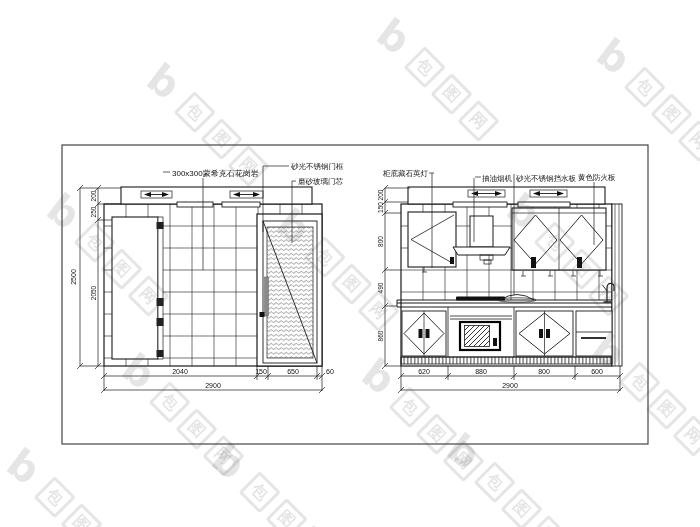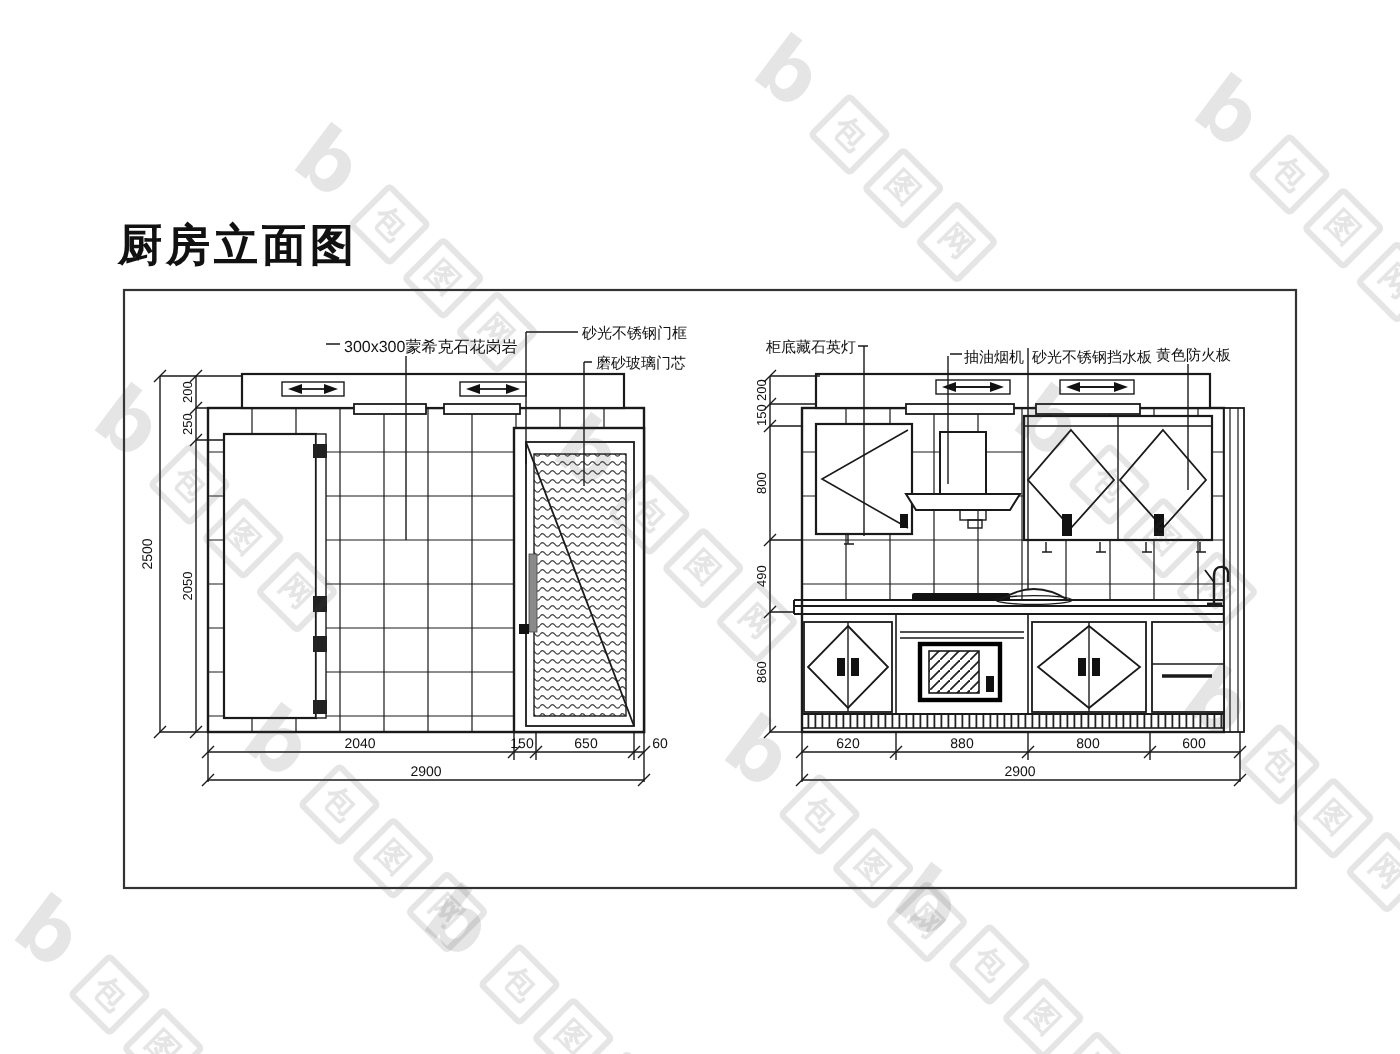--- a/index.html
+++ b/index.html
@@ -15,21 +15,20 @@
   .wm-b{font:bold 40px "DejaVu Sans",sans-serif;margin-right:14px;transform:rotate(-8deg);}
   .wm-d{width:24px;height:24px;border:3px solid currentColor;border-radius:3px;
         display:flex;align-items:center;justify-content:center;
         font:bold 16px "DejaVu Sans",sans-serif;margin-right:8px;flex:none;}
 </style>
 </head>
 <body>
 
 <div id="stage">
 
-  <div class="title">厨房立面图</div>
 
   <svg width="700" height="527" viewBox="0 0 700 527">
     <defs>
       <pattern id="frost" width="10" height="4.5" patternUnits="userSpaceOnUse">
         <path d="M0 2.2 q1.2 -1.8 2.5 0 t2.5 0 t2.5 0 t2.5 0" stroke="#444" stroke-width="0.6" fill="none"></path>
       </pattern>
       <pattern id="hatch" width="5" height="5" patternUnits="userSpaceOnUse">
         <path d="M0 5 L5 0" stroke="#222" stroke-width="0.9" fill="none"></path>
       </pattern>
       <pattern id="kick" width="3.5" height="8" patternUnits="userSpaceOnUse">

